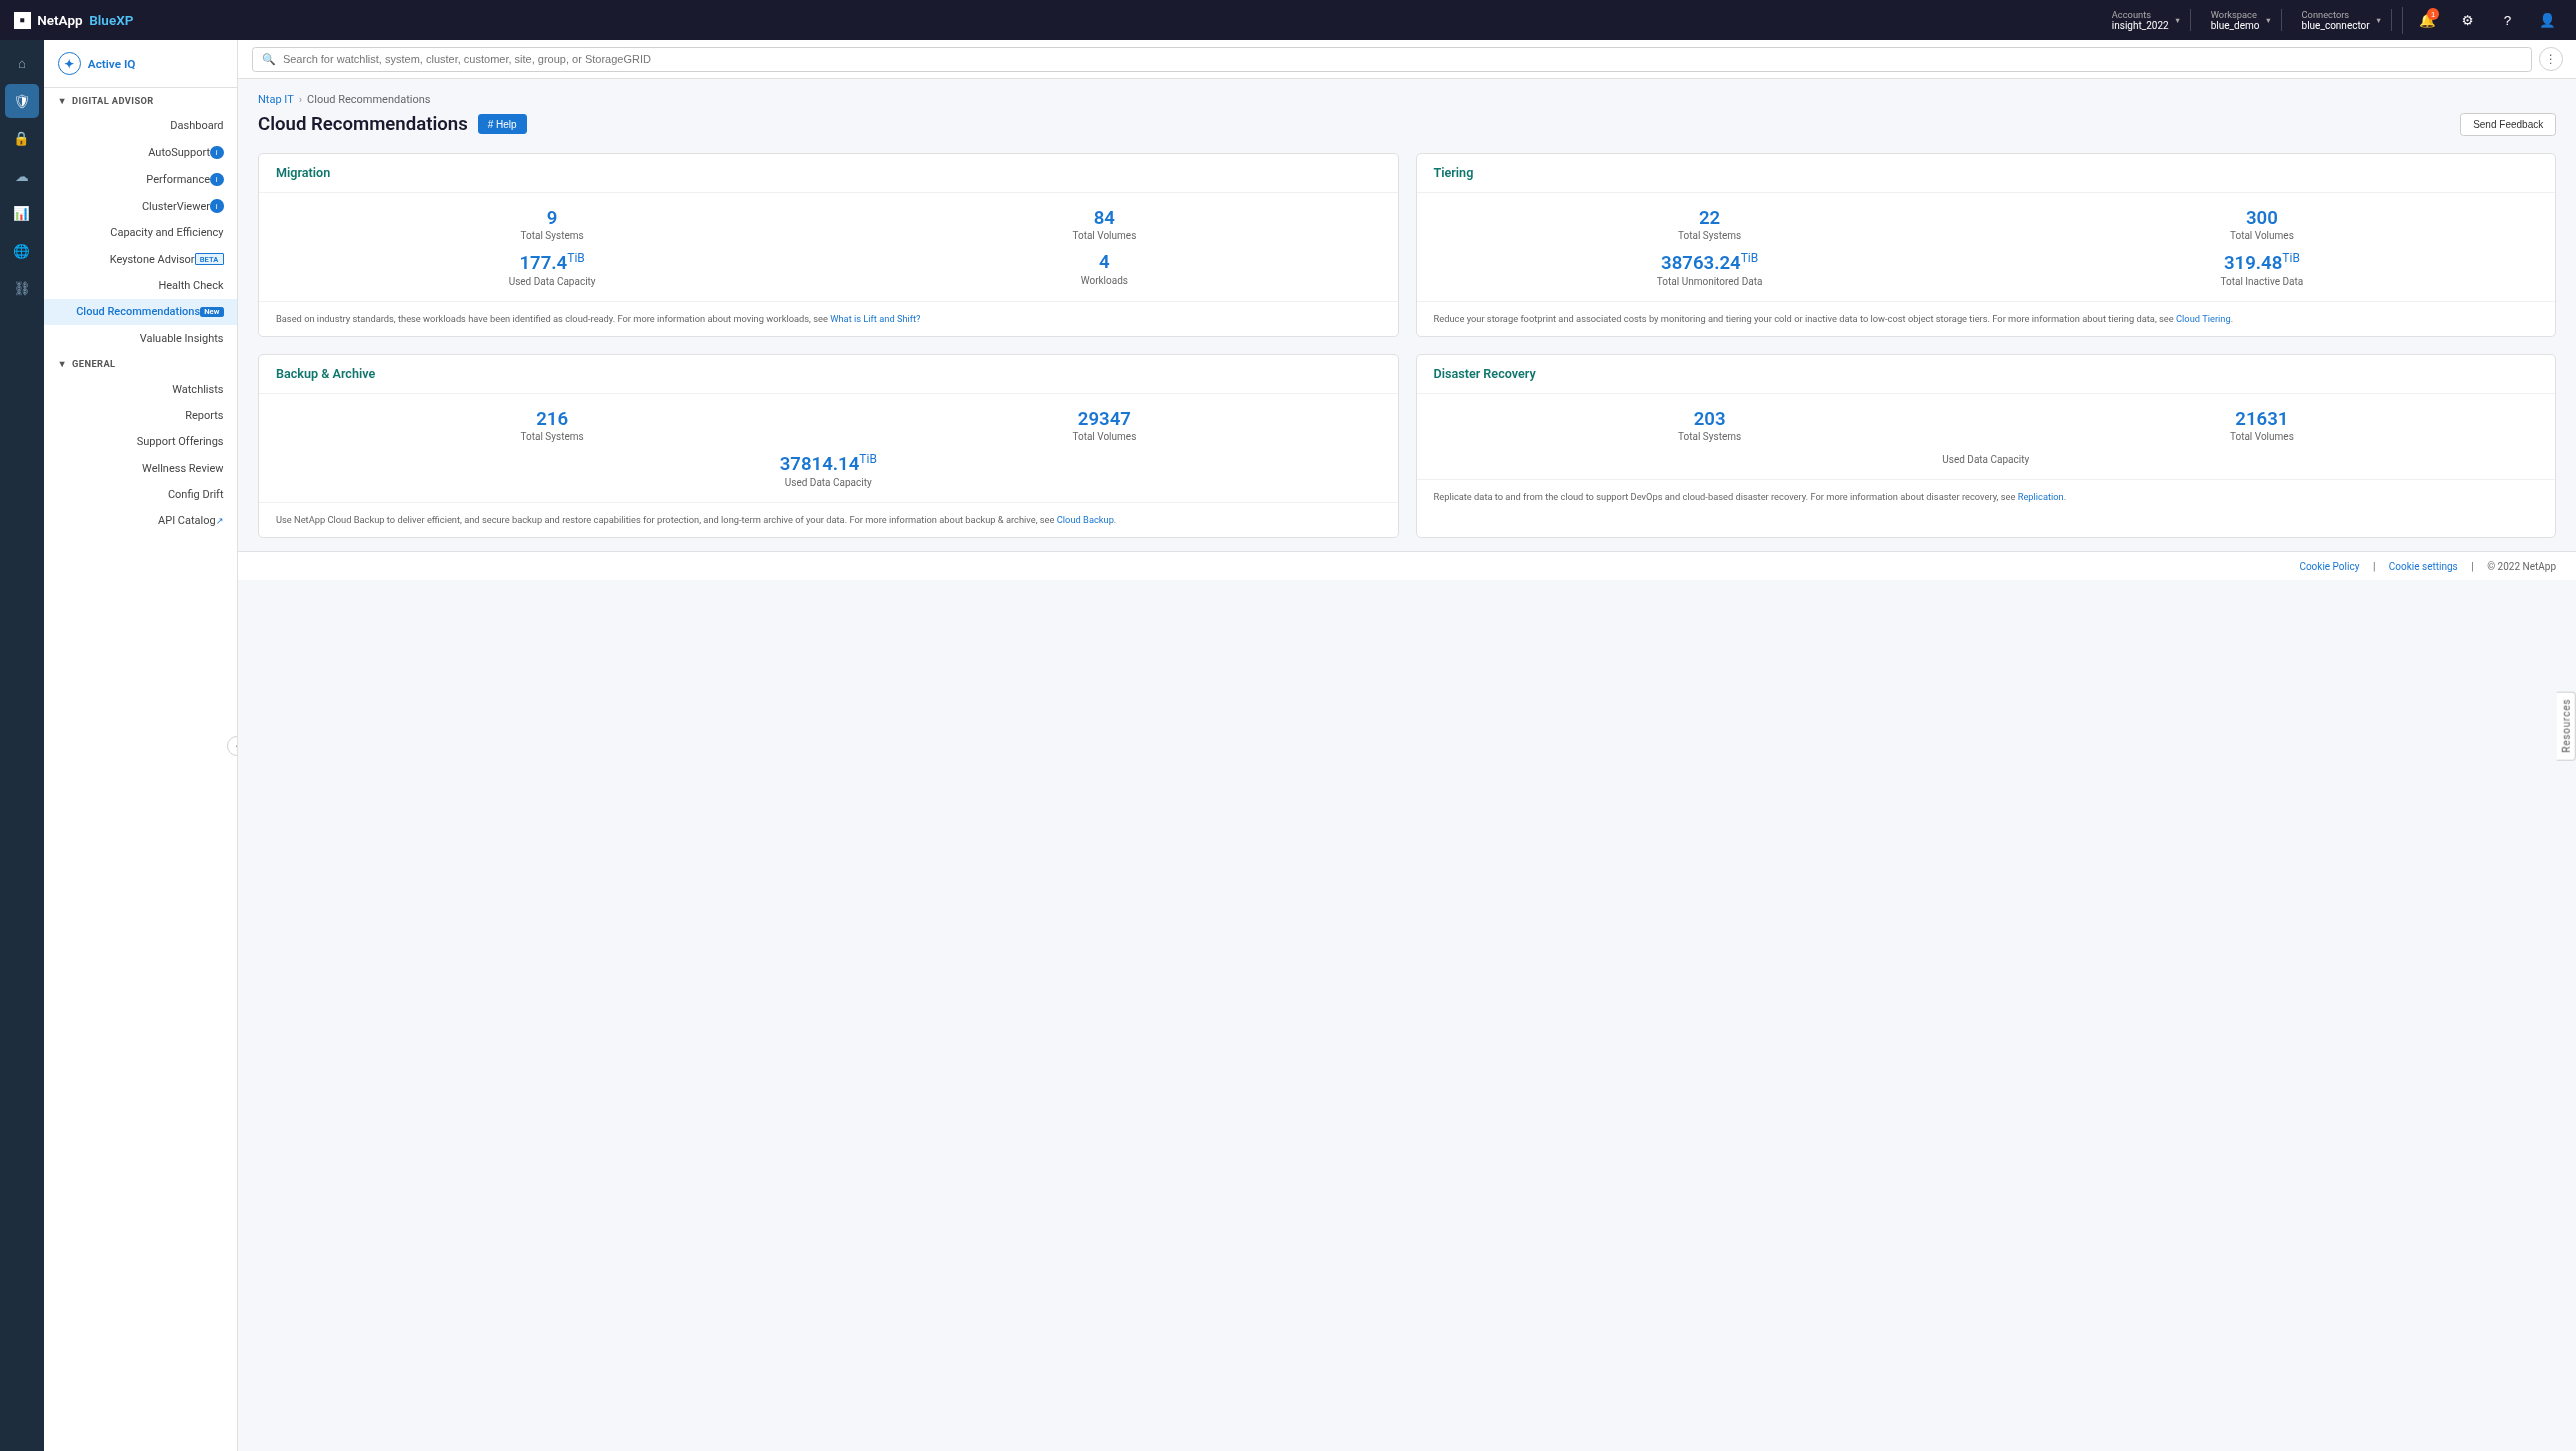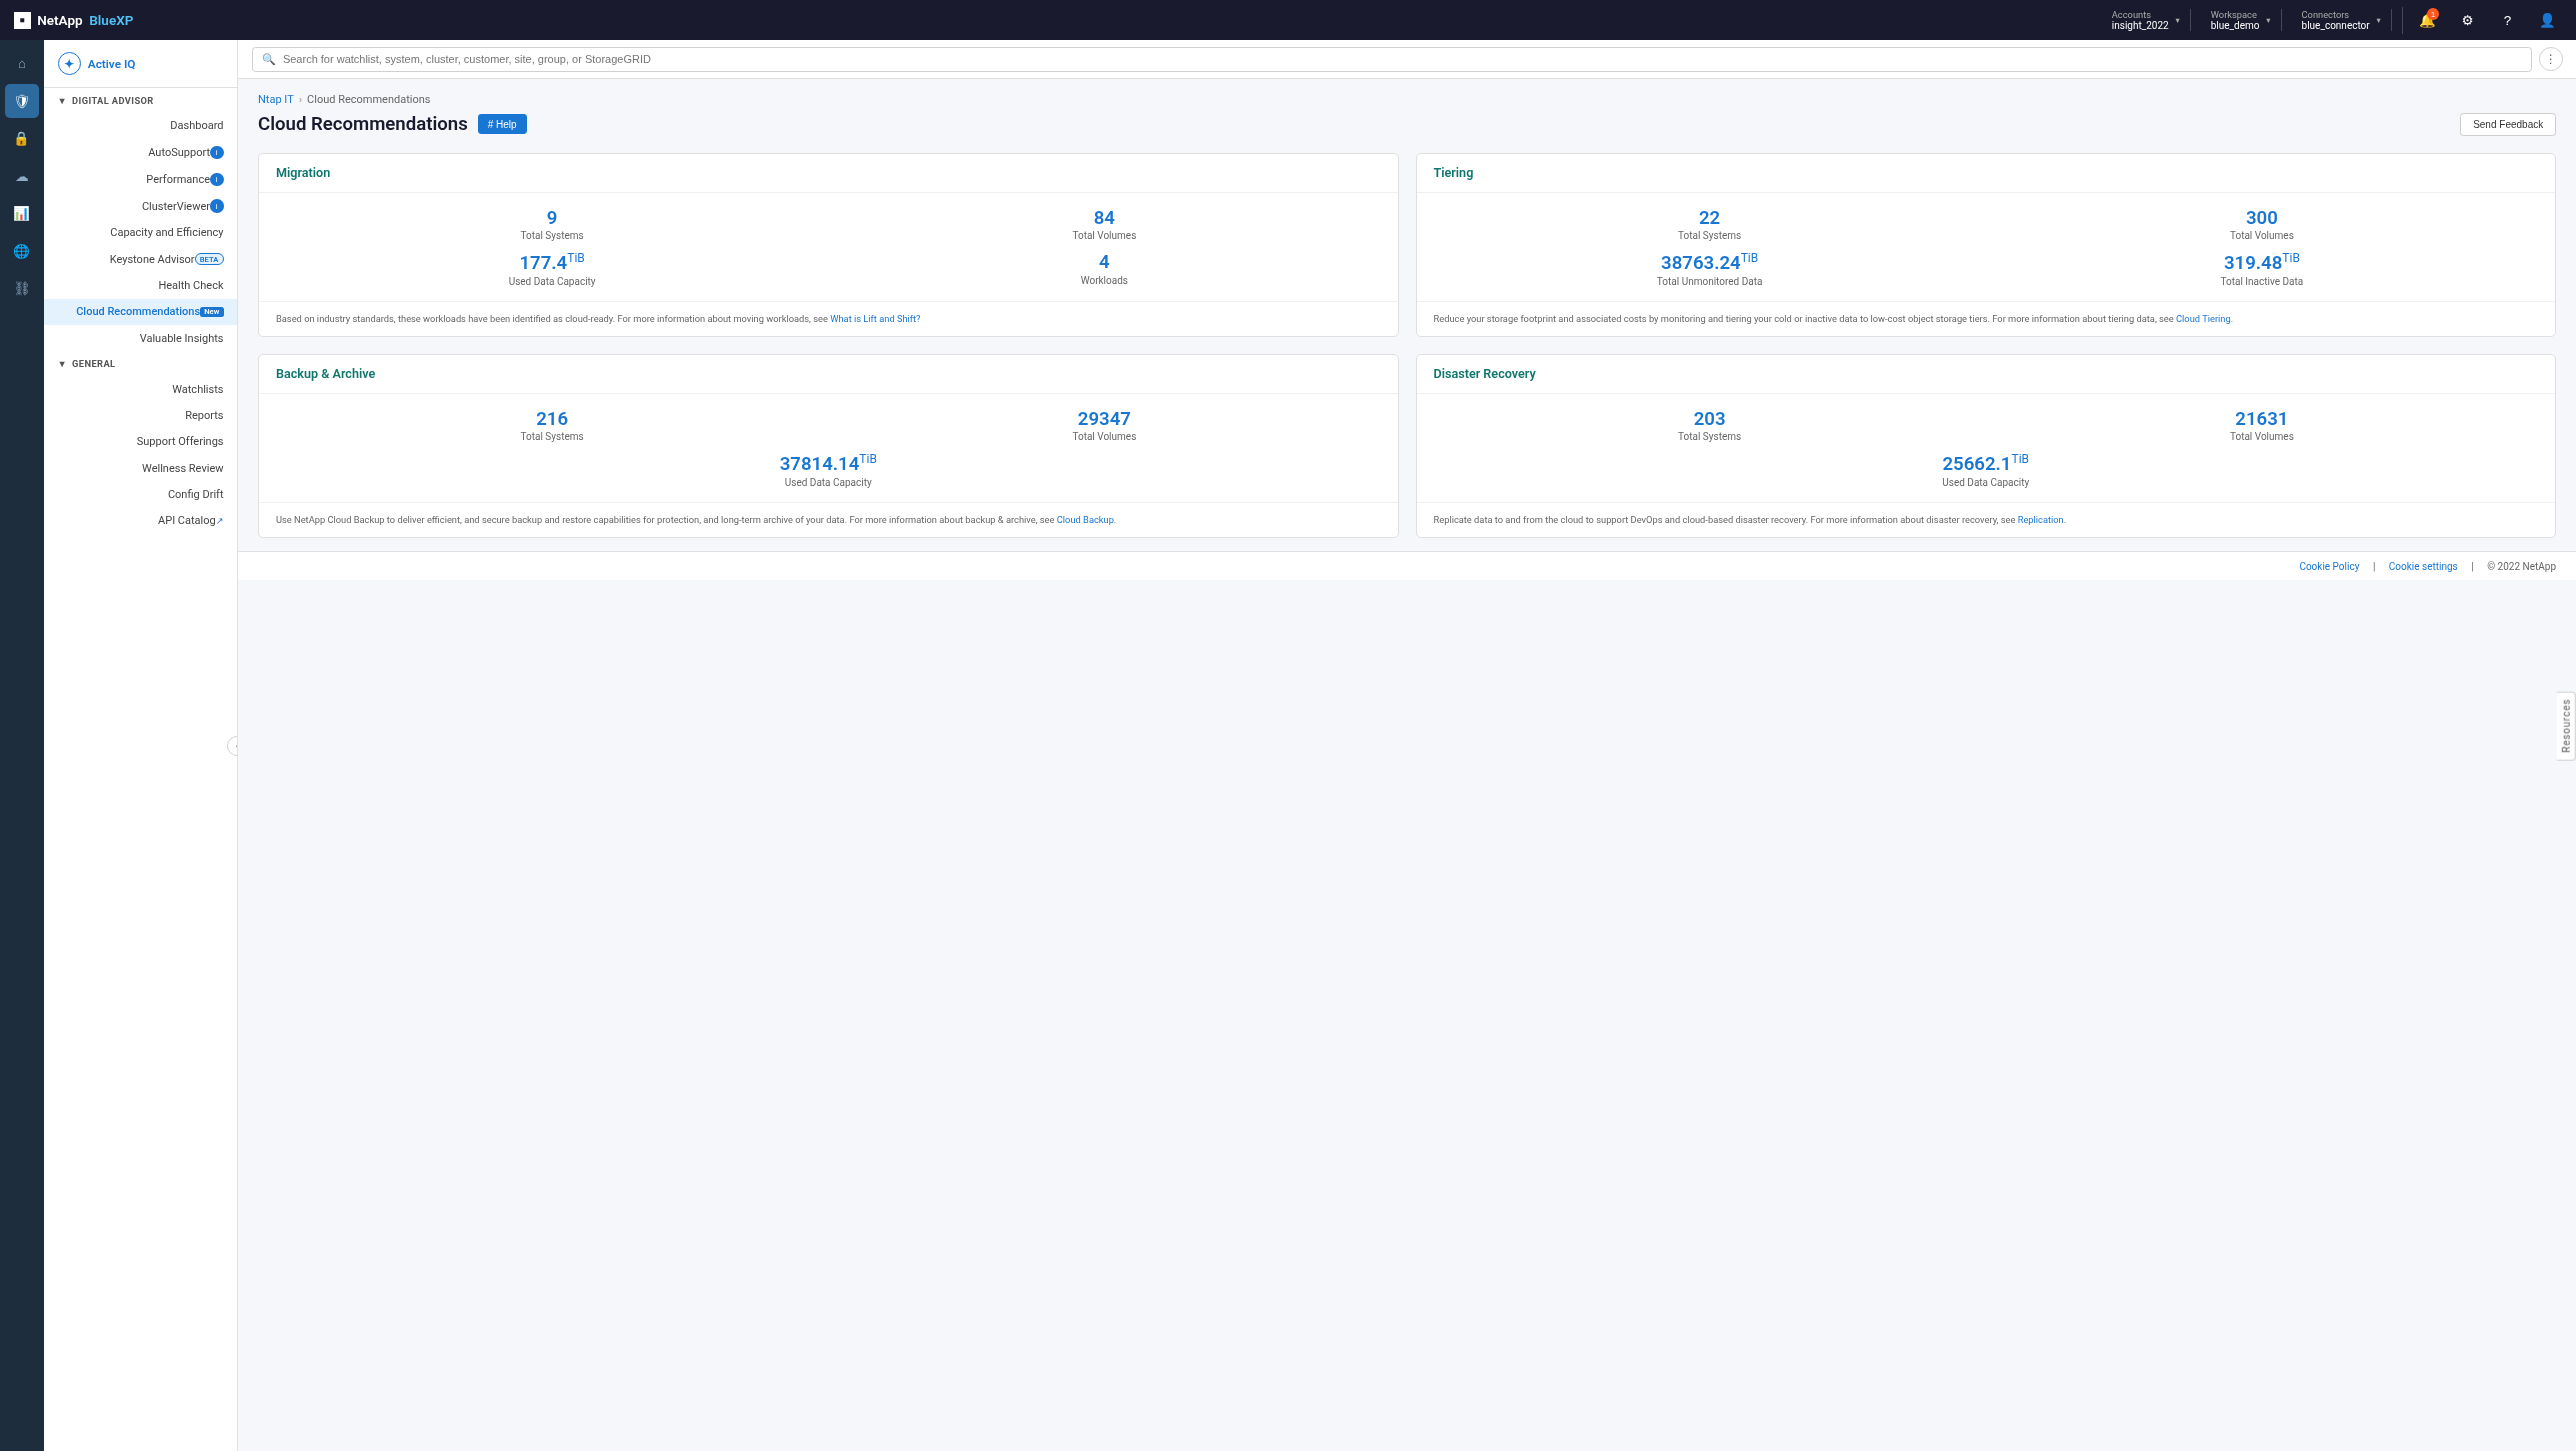--- a/index.html
+++ b/index.html
@@ -139,21 +139,21 @@
       font-size: 7.6px; display: flex; align-items: center; justify-content: center;
     }
     .new-badge {
       background: #1976d2; color: white;
       border-radius: 2.5px; padding: 0.8px 4.2px;
       font-size: 7.6px; font-weight: 600;
     }
     .beta-badge {
       background: #e3f2fd; color: #1976d2;
       border: 0.8px solid #1976d2;
-      border-radius: 6px; padding: 0.8px 4.2px;
+      border-radius: 1px; padding: 0.8px 4.2px;
       font-size: 7.6px; font-weight: 600;
     }
     .collapse-btn {
       position: absolute; right: -10px; top: 50%;
       transform: translateY(-50%);
       width: 20px; height: 20px;
       background: white; border: 0.8px solid #d0d0d0;
       border-radius: 50%;
       display: flex; align-items: center; justify-content: center;
       cursor: pointer; font-size: 8.4px; color: #666;
@@ -548,23 +548,20 @@
           <div class="card-metrics">
             <div class="card-metric">
               <div class="metric-value">203</div>
               <div class="metric-label">Total Systems</div>
             </div>
             <div class="card-metric">
               <div class="metric-value">21631</div>
               <div class="metric-label">Total Volumes</div>
             </div>
             <div class="card-metric" style="grid-column: 1 / -1;">
-              <div class="metric-value">
-                <span>25662.1</span><span class="tib">TiB</span>
-              </div>
               <div class="metric-label">Used Data Capacity</div>
             </div>
           </div>
           <div class="card-description">
             Replicate data to and from the cloud to support DevOps and cloud-based disaster recovery. For more information about disaster recovery, see <a>Replication</a>.
           </div>
         </div>
 
       </div>
     </div>

